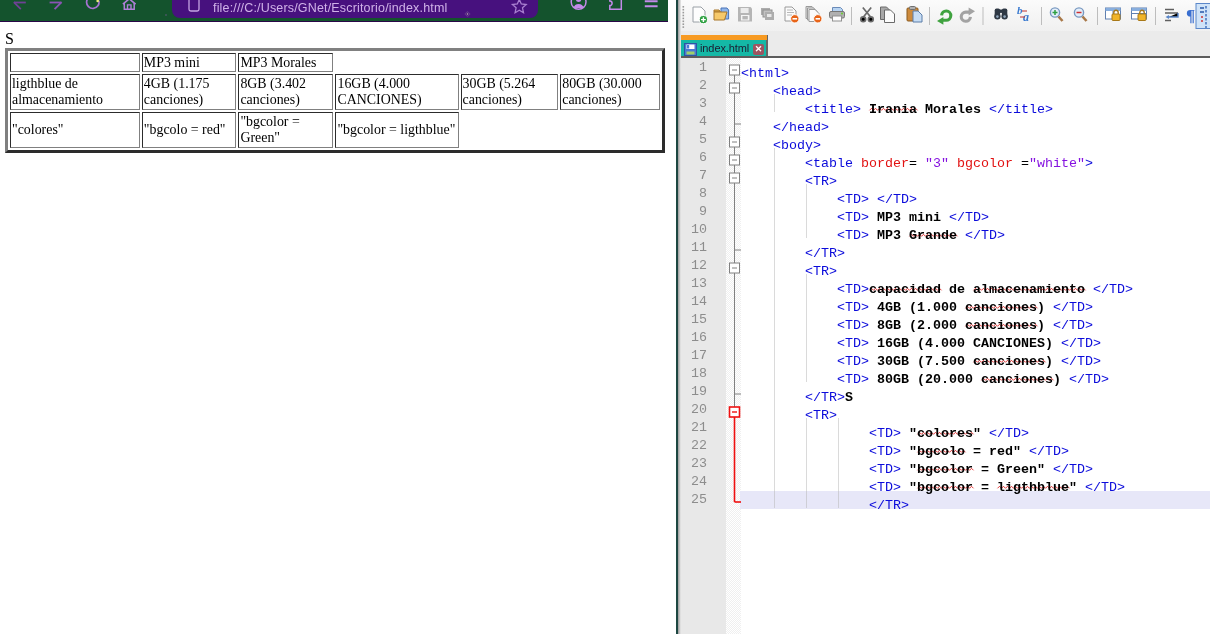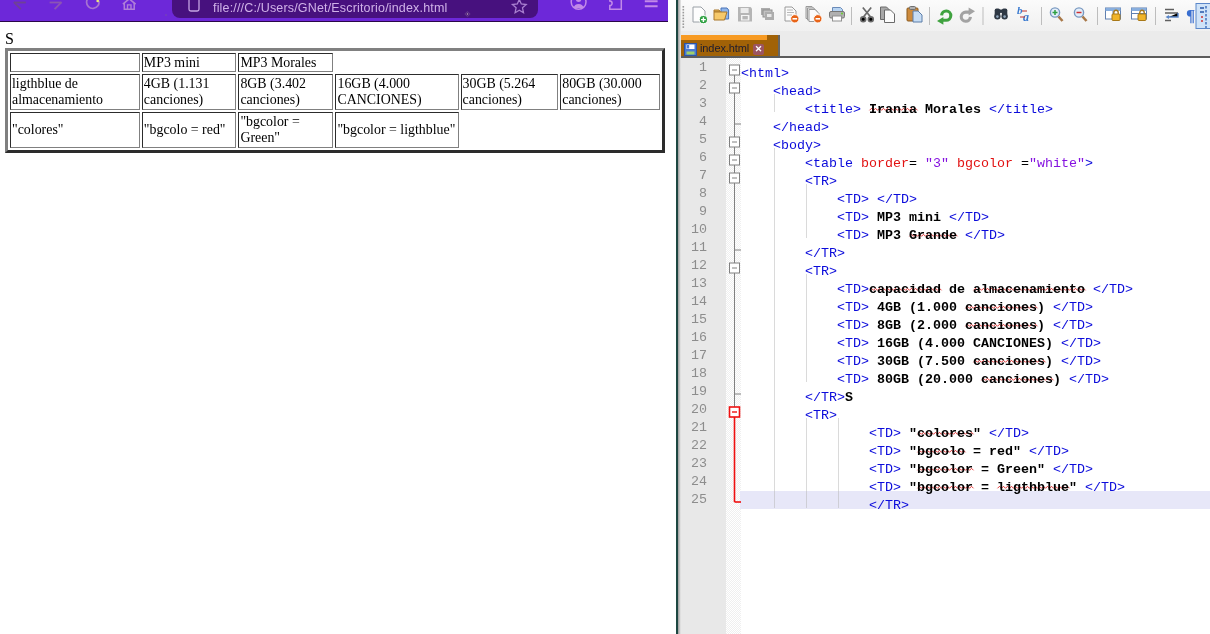--- a/index.html
+++ b/index.html
@@ -1,43 +1,43 @@
 <!DOCTYPE html>
 <html><head>
 <meta charset="utf-8">
 <style>
   * { margin:0; padding:0; box-sizing:content-box; }
   html,body { width:1210px; height:634px; overflow:hidden; background:#fff;
     font-family:"Liberation Sans", sans-serif; }
   #stage { position:absolute; left:0; top:0; width:1210px; height:634px; overflow:hidden; }
 
   
-  #btb { position:absolute; left:0; top:0; width:668px; height:22px; background:#6d28d9; border-bottom:0; }
+  #btb { position:absolute; left:0; top:0; width:668px; height:22px; background:#14532d; border-bottom:0; }
   #btbedge { position:absolute; left:0; top:21px; width:668px; height:1px; background:#2a0748; }
   #btb .abar { position:absolute; left:172px; top:-10px; width:366px; height:28px;
     background:#47117e; border-radius:8px; }
   #burl { position:absolute; left:213px; top:1px; font-size:12.5px; color:#d0b2e8;
     font-family:"Liberation Sans", sans-serif; letter-spacing:0.17px;}
   #bpage { position:absolute; left:-3px; top:22px; width:679px; height:612px; background:#fff;
     font-family:"Liberation Serif", serif; font-size:16px; color:#000; }
   #bpage .inner { margin:8px; }
   #bpage table { border-spacing:2px; font-size:13.9px; line-height:16px; table-layout:fixed; width:654px; }
   #bpage td { padding:1px; overflow:hidden; }
   #bpage tr:first-child td { line-height:15px; }
 
   
   #npp { position:absolute; left:676px; top:0; width:534px; height:634px; background:#f2f2f2; }
   #nframe { position:absolute; left:0; top:0; width:2px; height:634px; background:#1d4742; z-index:5; }
   #nframe2 { position:absolute; left:2px; top:0; width:3px; height:634px;
     background:linear-gradient(90deg,#9a9a9a,#ececec); z-index:5; }
   #ntool { position:absolute; left:2px; top:0; width:532px; height:31px;
     background:linear-gradient(#fbfbfb,#f0f0f0); }
   #ntabbar { position:absolute; left:5px; top:31px; width:529px; height:26px; background:#ebebeb; }
-  #ntab { position:absolute; left:-2px; top:4px; width:86px; height:22px; background:#a16207;
-    border-left:1px solid #999; border-right:2px solid #666;padding-left:12px; }
+  #ntab { position:absolute; left:-2px; top:4px; width:86px; height:22px; background:#14b8a6;
+    border-left:1px solid #999; border-right:2px solid #666; }
   #ntab .orange { position:absolute; left:-1px; top:0; width:88px; height:5px; background:#f79a22; }
   #ntab .tname { position:absolute; left:20px; top:7px; font-size:11px; letter-spacing:-0.1px; color:#1c1c30; }
   #ntab .xbtn { position:absolute; left:73px; top:9px; width:11px; height:10.5px; background:#9c5561;
     border-radius:2px; color:#fff; font-size:9px; font-weight:bold; text-align:center; line-height:10.5px; }
   #nedge { position:absolute; left:3px; top:56px; width:531px; height:2px; background:#5c5c5c; }
   #neditor { position:absolute; left:5px; top:58px; width:529px; height:576px; background:#fff; }
   #nmargin { position:absolute; left:0px; top:0px; width:45px; height:576px; background:#e8e8e8; }
   #nfold { position:absolute; left:45px; top:0px; width:15px; height:576px;
     background-image:conic-gradient(#efefef 0 25%, #fff 0 50%, #efefef 0 75%, #fff 0);
     background-size:2px 2px; }
@@ -69,21 +69,21 @@
             <col style="width:96px">
           </colgroup>
         <tbody>
             <tr>
               <td></td>
               <td>MP3 mini</td>
               <td>MP3 Morales</td>
             </tr>
         <tr>
               <td>ligthblue de almacenamiento </td>
-              <td> 4GB (1.131 canciones) </td>
+              <td> 4GB (1.175 canciones) </td>
               <td> 8GB (3.402 canciones) </td>
               <td> 16GB (4.000 CANCIONES) </td>
               <td> 30GB (5.264 canciones) </td>
               <td> 80GB (30.000 canciones) </td>
             </tr>
         <tr>
               <td> "colores" </td>
               <td> "bgcolo = red" </td>
               <td> "bgcolor = Green" </td>
               <td> "bgcolor = ligthblue" </td>

